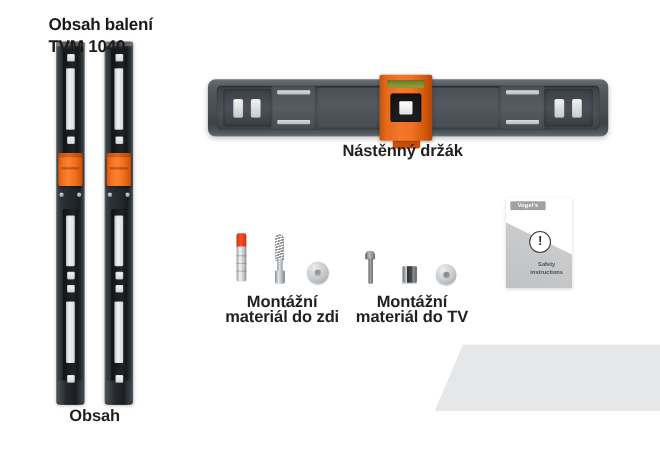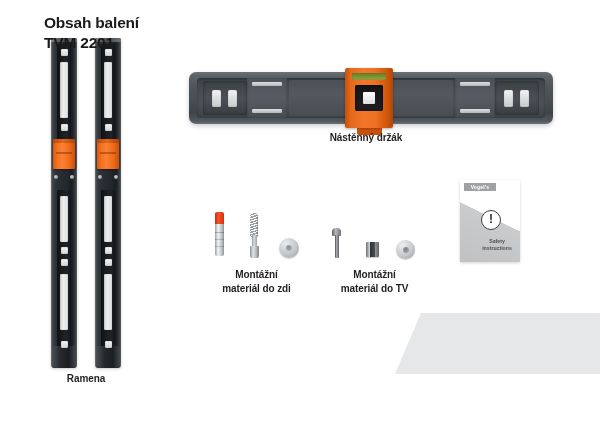--- a/index.html
+++ b/index.html
@@ -17,21 +17,21 @@
     background: #ffffff;
     overflow: hidden;
   }
 
   
   .caption {
     position: absolute;
     text-align: center;
     color: #231f20;
     font-weight: bold;
-    font-size: 10px;
+    font-size: 15px;
     line-height: 13.5px;
     letter-spacing: -0.1px;
     white-space: pre-line;
   }
 
   
   #arms-group {
     position: absolute;
     left: 40px;
     top: 38px;
@@ -550,21 +550,21 @@
       <div class="arm-channel lower"></div>
       <div class="arm-slot" style="top:158px;height:46px;"></div>
       <div class="arm-hole" style="top:209px;"></div>
       <div class="arm-hole" style="top:221px;"></div>
       <div class="arm-slot" style="top:236px;height:56px;"></div>
       <div class="arm-foot"></div>
       <div class="arm-hole" style="top:303px;"></div>
     </div>
   </div>
 
-  <div class="caption" style="left:26px; top:372px; width:120px;">Ramena</div>
+  <div class="caption" style="left:26px; top:372px; width:120px;">Obsah</div>
 
   <div id="bracket-group">
     <div class="bracket-body"></div>
     <div class="bracket-inner"></div>
 
     <div class="end-panel l">
       <div class="end-slot a"></div>
       <div class="end-slot b"></div>
     </div>
 
@@ -627,15 +627,15 @@
     <div class="booklet-shade"></div>
     <div class="booklet-logo">Vogel's</div>
     <div class="booklet-icon">!</div>
     <div class="booklet-text">Safety
 instructions</div>
   </div>
 
 
   <div id="banner"></div>
   <div id="banner-text">Obsah balení
-TVM 2201</div>
+TVM 1040</div>
 
 </div>
 
 </body></html>

